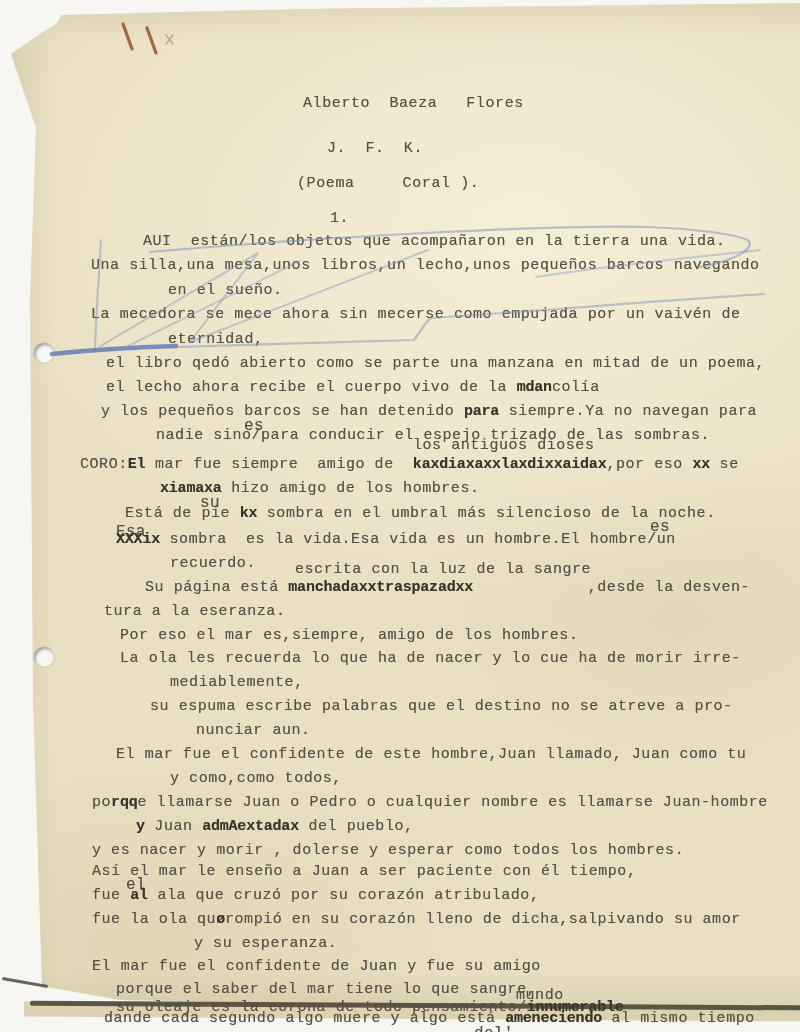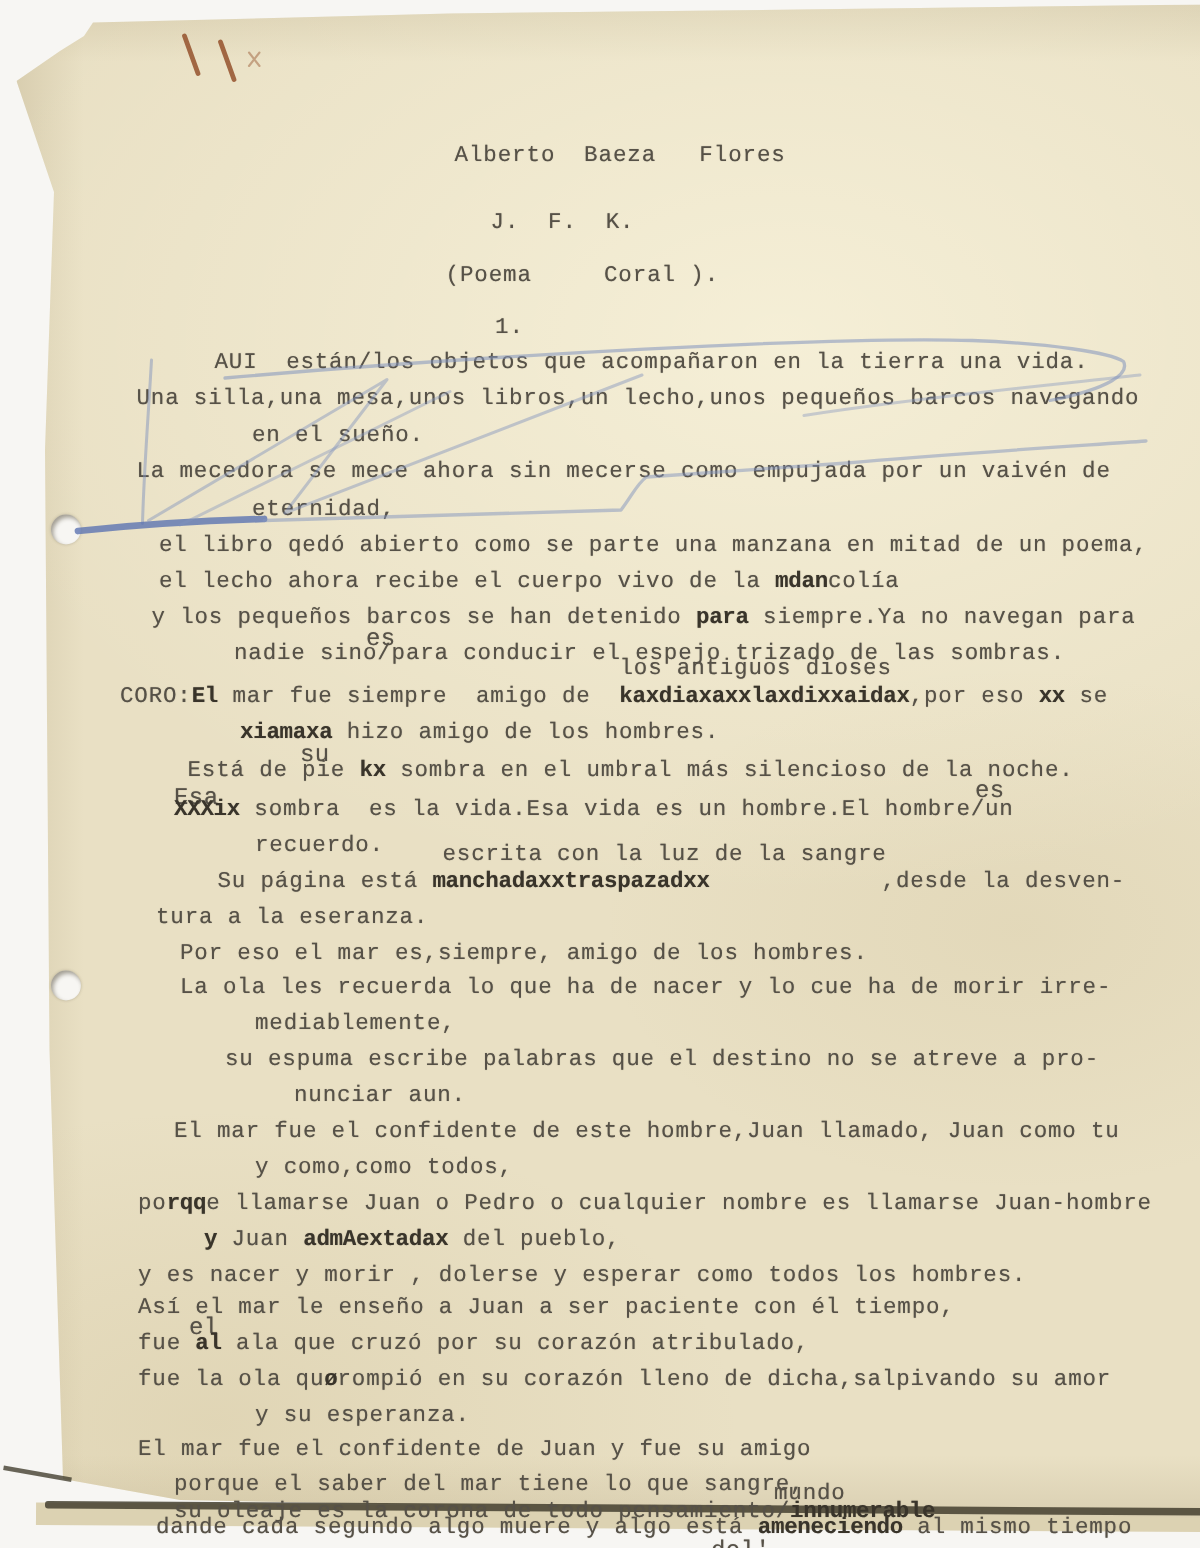--- a/index.html
+++ b/index.html
@@ -101,21 +101,21 @@
       <div class="line" style="left: 196px; top: 723px;"><span>nunciar aun.</span></div>
       <div class="line" style="left: 116px; top: 747px;"><span>El mar fue el confidente de este hombre,Juan llamado, Juan como tu</span></div>
       <div class="line" style="left: 170px; top: 771px;"><span>y como,como todos,</span></div>
       <div class="line" style="left: 92px; top: 795px;"><span>po</span><span class="ov">rqq</span><span>e llamarse Juan o Pedro o cualquier nombre es llamarse Juan-hombre</span></div>
       <div class="line" style="left: 136px; top: 819px;"><span class="ov">y</span><span> Juan </span><span class="ov">admAextadax</span><span> del pueblo,</span></div>
       <div class="line" style="left: 92px; top: 843px;"><span>y es nacer y morir , dolerse y esperar como todos los hombres.</span></div>
       <div class="line" style="left: 92px; top: 864px;"><span>Así el mar le enseño a Juan a ser paciente con él tiempo,</span></div>
       <div class="line small" style="left: 126px; top: 877px;"><span>el</span></div>
       <div class="line" style="left: 92px; top: 888px;"><span>fue </span><span class="ov">al</span><span> ala que cruzó por su corazón atribulado,</span></div>
       <div class="line" style="left: 92px; top: 912px;"><span>fue la ola qu</span><span class="ov">ø</span><span>rompió en su corazón lleno de dicha,salpivando su amor</span></div>
-      <div class="line" style="left: 170px; top: 936px; text-align: right;"><span>y su esperanza.</span></div>
+      <div class="line" style="left: 194px; top: 936px; text-align: right;"><span>y su esperanza.</span></div>
       <div class="line" style="left: 92px; top: 959px;"><span>El mar fue el confidente de Juan y fue su amigo</span></div>
       <div class="line" style="left: 116px; top: 982px;"><span>porque el saber del mar tiene lo que sangre,</span></div>
       <div class="line small" style="left: 474px; top: 993px; margin-top: 33px;"><span>del'</span></div>
       <div class="line" style="left: 516px; top: 988px;"><span>mundo</span></div>
       <div class="line" style="left: 116px; top: 1000px;"><span>su oleaje es la corona de todo pensamiento/</span><span class="ov">innumerable</span></div>
       <div class="line" style="left: 104px; top: 1011px;"><span>dande cada segundo algo muere y algo está </span><span class="ov">ameneciendo</span><span> al mismo tiempo</span></div>
     </div>
 
   <svg id="marks" width="800" height="1032" viewBox="0 0 800 1032">
 

